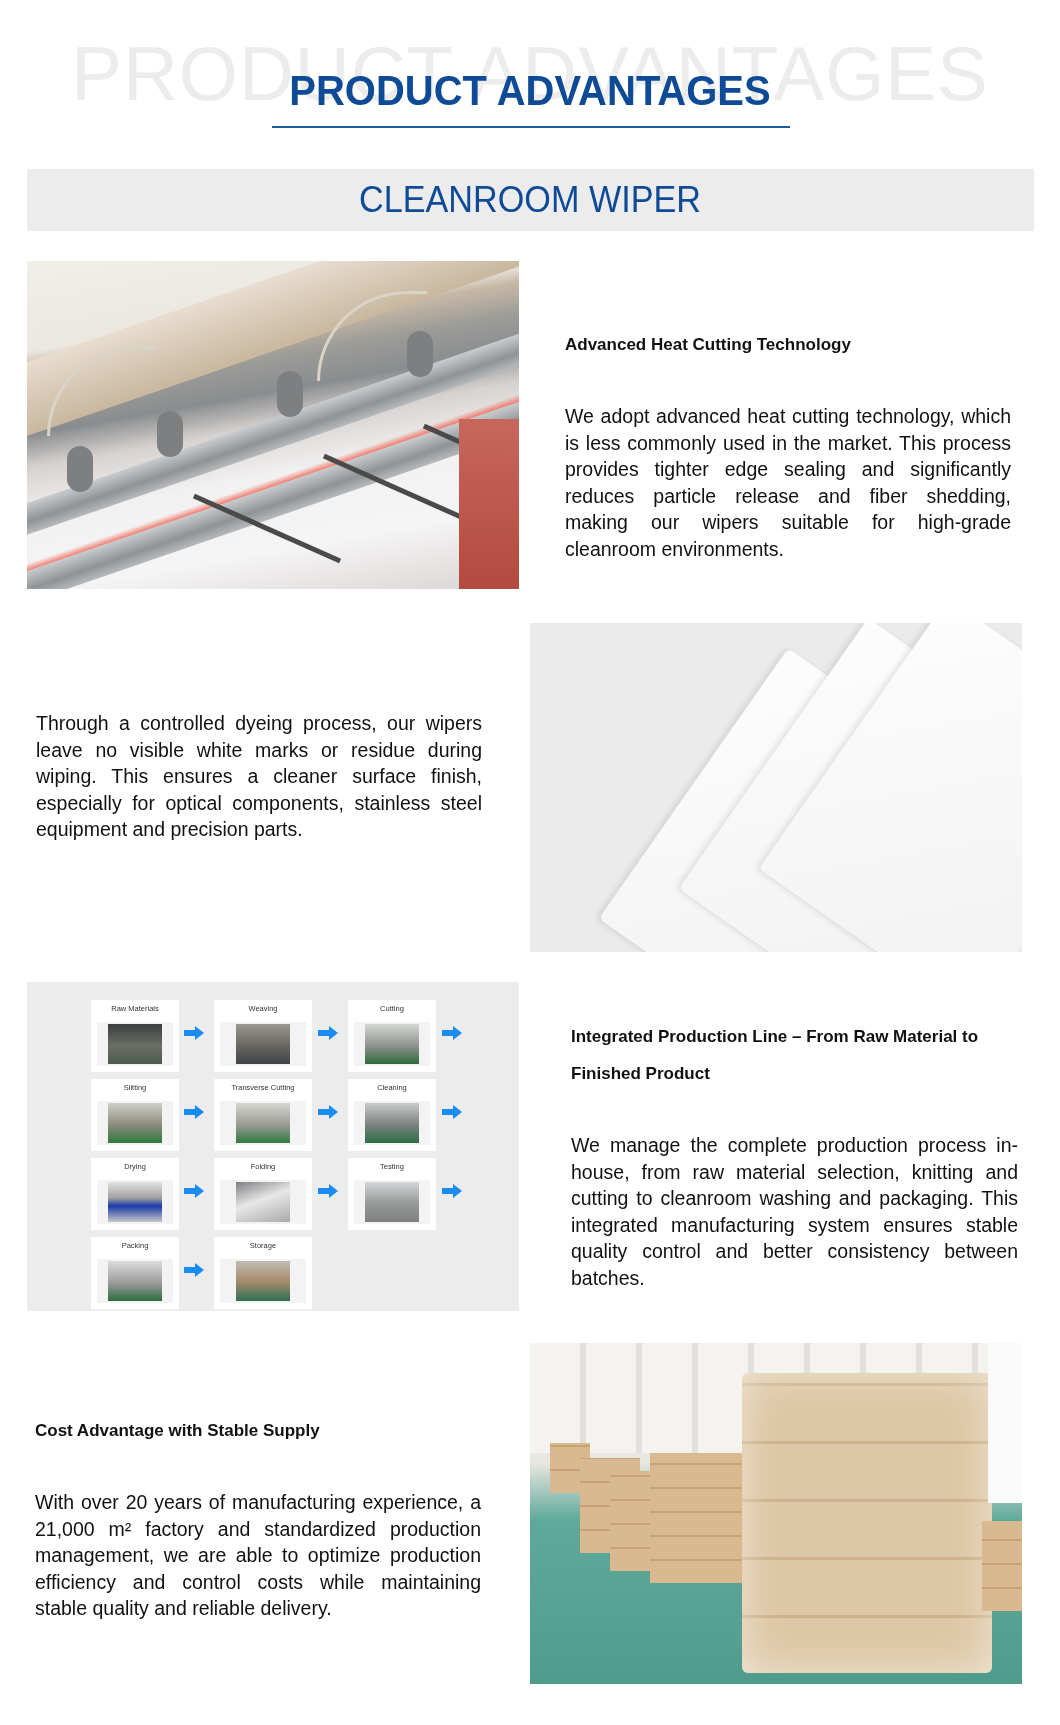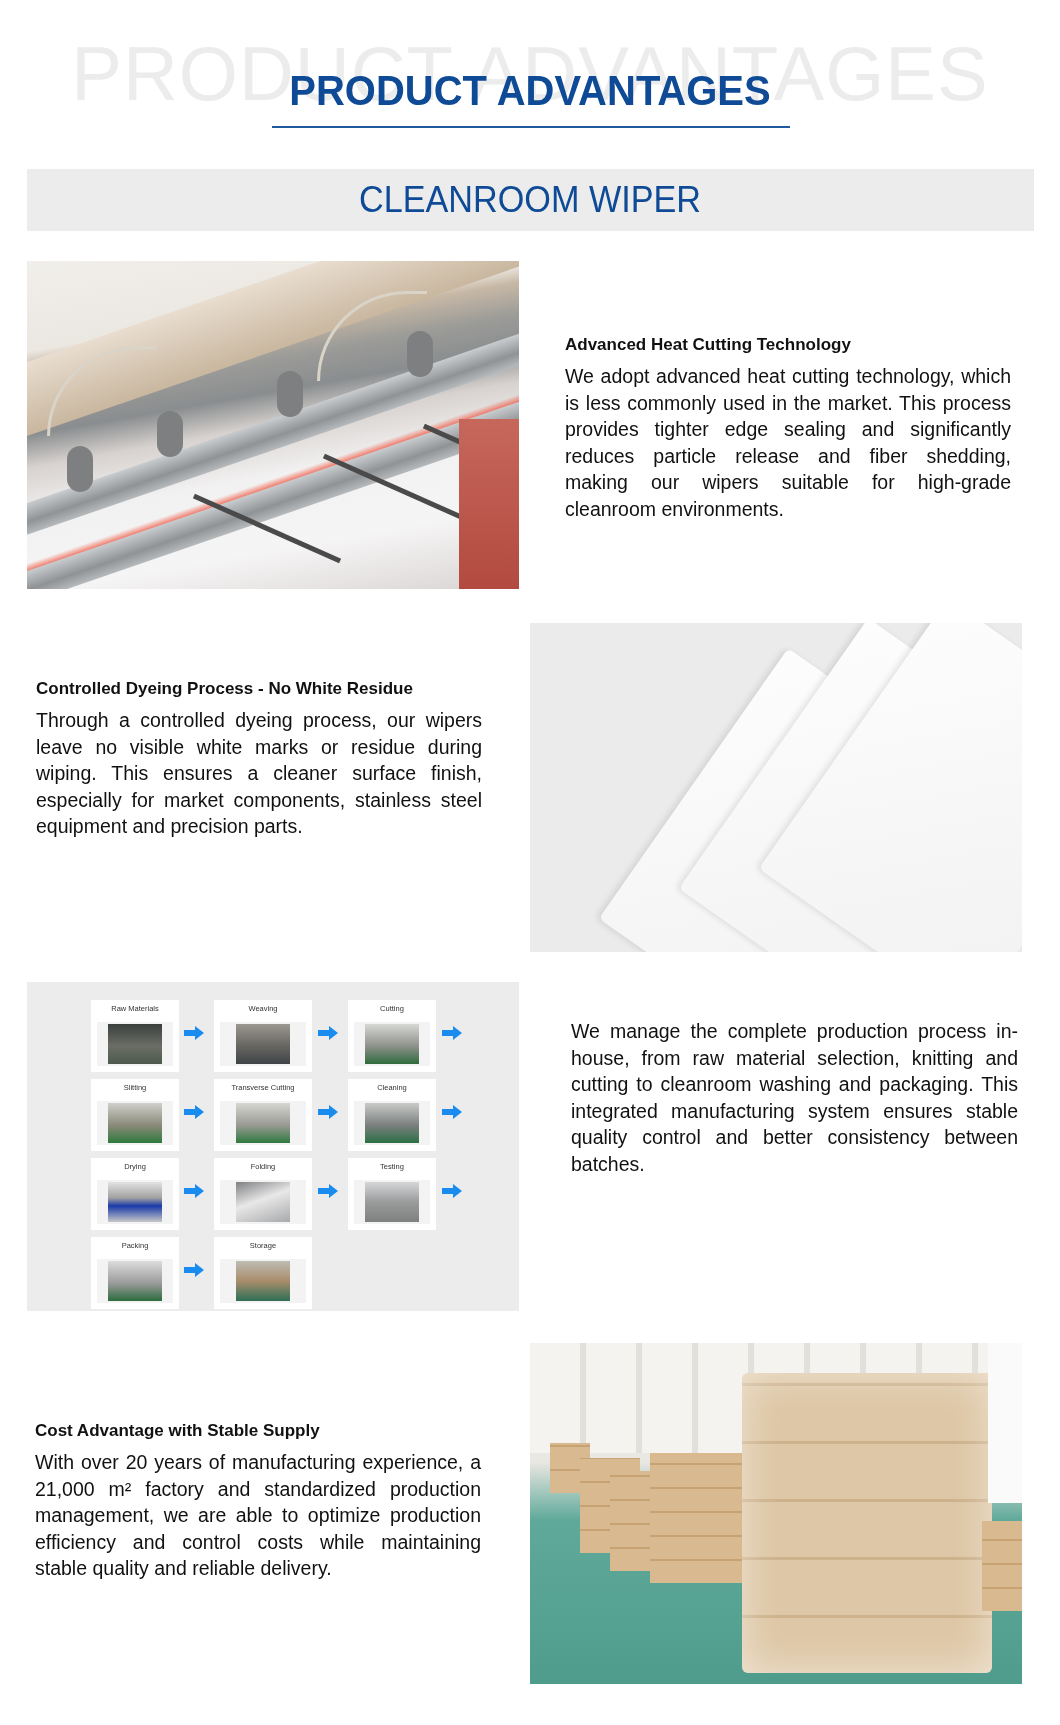--- a/index.html
+++ b/index.html
@@ -31,21 +31,21 @@
   }
 
   
   .photo { position: absolute; overflow: hidden; }
   .feature-text { position: absolute; }
   .feature-heading {
     font-family: "Liberation Sans", sans-serif; font-size: 17px; line-height: 37px; color: #111;
   }
   .feature-body {
     font-family: "Liberation Sans", sans-serif; font-size: 19.5px; line-height: 26.6px; color: #111;
-    text-align: justify; text-align-last: left;
+    text-align: justify; text-align-last: left; margin-top: 40px;
   }
 
   
   #photo-heat { left: 27px; top: 261px; width: 492px; height: 328px;
     background: linear-gradient(170deg, #f1efea 0%, #ebe7e1 22%, #c7b8a5 26%, #9b9b98 34%, #8a8d8f 42%, #d7d2cf 50%, #f2f1f1 62%, #f6f5f5 80%, #d9d4d3 100%); }
   #photo-heat .rail { position: absolute; left: -40px; width: 620px; height: 30px; background: linear-gradient(180deg,#c9ccce,#8f9396 60%,#b7babc); transform: rotate(-19deg); border-radius: 14px; }
   #photo-heat .glow { position: absolute; left: -40px; width: 620px; height: 16px; background: linear-gradient(180deg, rgba(240,90,70,0.0), rgba(240,90,70,0.85), rgba(240,90,70,0.0)); transform: rotate(-19deg); }
   #photo-heat .wood { position: absolute; left: -30px; top: 10px; width: 600px; height: 70px; background: linear-gradient(180deg,#e8ddcf,#c9b79f); transform: rotate(-19deg); }
   #photo-heat .red { position: absolute; right: 0; bottom: 0; width: 60px; height: 170px; background: linear-gradient(180deg,#c7675c,#b24a3f); }
   #photo-heat .slot { position: absolute; width: 160px; height: 5px; background: #4a4a4a; transform: rotate(24deg); }
@@ -99,22 +99,21 @@
   <div class="slot" style="left:290px;top:225px"></div>
   <div class="slot" style="left:390px;top:195px"></div>
   <div class="red"></div>
 </div>
 <div class="feature-text" style="left:565px; top:326px; width:446px;">
   <h2 class="feature-heading">Advanced Heat Cutting Technology</h2>
   <p class="feature-body">We adopt advanced heat cutting technology, which is less commonly used in the market. This process provides tighter edge sealing and significantly reduces particle release and fiber shedding, making our wipers suitable for high-grade cleanroom environments.</p>
 </div>
 
 <div class="feature-text" style="left:36px; top:670px; width:446px;">
-  <h2 class="feature-heading">Controlled Dyeing Process - No White Residue</h2>
-  <p class="feature-body">Through a controlled dyeing process, our wipers leave no visible white marks or residue during wiping. This ensures a cleaner surface finish, especially for market components, stainless steel equipment and precision parts.</p>
+  <p class="feature-body">Through a controlled dyeing process, our wipers leave no visible white marks or residue during wiping. This ensures a cleaner surface finish, especially for optical components, stainless steel equipment and precision parts.</p>
 </div>
 <div class="photo" id="photo-wipers">
   <div class="sheet" style="left:140px;top:70px;width:260px;height:330px"></div>
   <div class="sheet" style="left:220px;top:40px;width:260px;height:330px"></div>
   <div class="sheet" style="left:300px;top:20px;width:260px;height:330px"></div>
 </div>
 
 <div id="flow-panel">
 
   <div class="flow-card" style="left:64px;top:18px">
@@ -212,20 +211,21 @@
       <path d="M0 4h11V0l9 7-9 7v-4H0z" fill="#1a8cf0"></path>
     </svg>
   <svg class="flow-arrow" style="left:415px;top:202px" viewBox="0 0 20 14">
       <path d="M0 4h11V0l9 7-9 7v-4H0z" fill="#1a8cf0"></path>
     </svg>
   <svg class="flow-arrow" style="left:157px;top:281px" viewBox="0 0 20 14">
       <path d="M0 4h11V0l9 7-9 7v-4H0z" fill="#1a8cf0"></path>
     </svg>
 </div>
 <div class="feature-text" style="left:571px; top:1018px; width:447px;">
+  <h2 class="feature-heading">Integrated Production Line – From Raw Material to Finished Product</h2>
   <p class="feature-body">We manage the complete production process in-house, from raw material selection, knitting and cutting to cleanroom washing and packaging. This integrated manufacturing system ensures stable quality control and better consistency between batches.</p>
 </div>
 
 <div class="feature-text" style="left:35px; top:1412px; width:446px;">
   <h2 class="feature-heading">Cost Advantage with Stable Supply</h2>
   <p class="feature-body">With over 20 years of manufacturing experience, a 21,000 m² factory and standardized production management, we are able to optimize production efficiency and control costs while maintaining stable quality and reliable delivery.</p>
 </div>
 <div class="photo" id="photo-warehouse">
   <div class="ceiling"></div>
   <div class="stack" style="left:20px;top:100px;width:40px;height:50px"></div>

